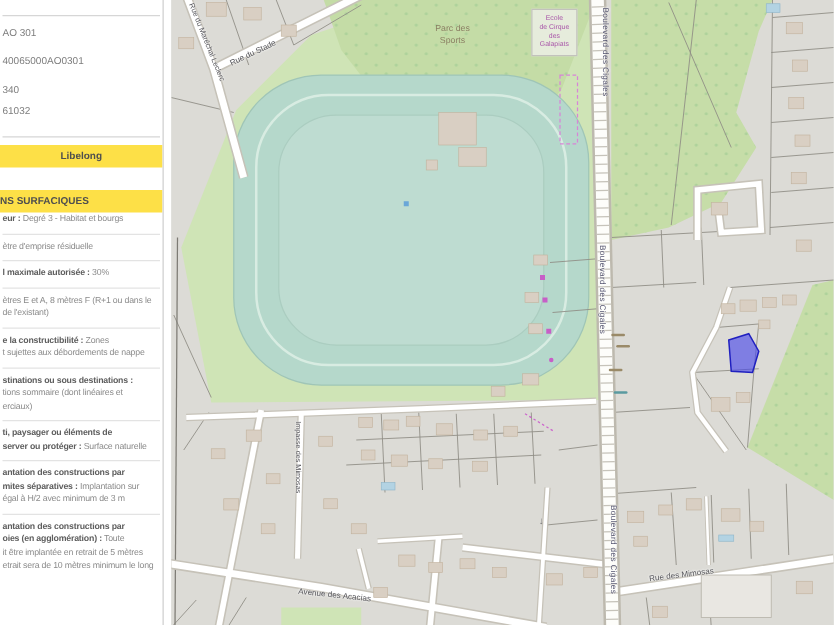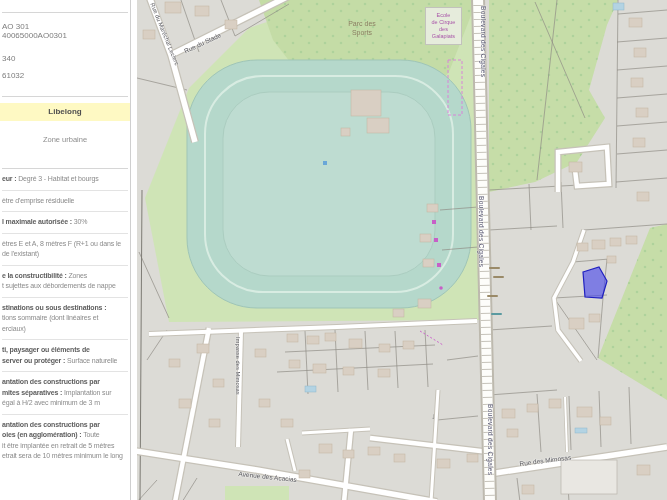--- a/index.html
+++ b/index.html
@@ -5,23 +5,23 @@
   html,body{margin:0;padding:0;width:667px;height:500px;overflow:hidden;background:#ffffff;
     font-family:"Liberation Sans", sans-serif;}
   
   .sidebar{position:absolute;left:0;top:0;width:130px;height:500px;background:#ffffff;
     border-right:1px solid #cfcfcf;overflow:hidden;}
   .sb-inner{padding:0 2px 0 2px;}
   .hr{border-top:1px solid #e3e3e3;margin:6px 0 5px 0;height:0;}
   .hr.strong{border-top:1px solid #d6d6d6;}
   .top-hr{margin-top:12px;}
   .info-line{font-size:8px;color:#7d7d7d;line-height:9px;white-space:nowrap;}
-  .mt9{margin-top:9px}.mt13{}.mt11{margin-top:14px}.mt8{margin-top:8px}
+  .mt9{margin-top:9px}.mt13{margin-top:13px}.mt11{margin-top:14px}.mt8{margin-top:8px}
   .mt16{margin-top:16px}.mt18{margin-top:18px}.mt24{margin-top:24px}.mt6{margin-top:6px}
-  .graybar{background:#fef9c3;height:18px;line-height:18px;font-size:8px;font-weight:bold;
+  .graybar{background:#fde047;height:18px;line-height:18px;font-size:8px;font-weight:bold;
     color:#4f4f4f;white-space:nowrap;}
   .graybar.center{text-align:center;}
   .zone{font-size:7.5px;color:#8d8d8d;text-align:center;}
   .rule{font-size:7px;line-height:9.5px;margin-top:1px;white-space:nowrap;letter-spacing:-0.15px;}
   .rule .b{font-weight:bold;color:#5e5e5e;}
   .rule .t{color:#8b8b8b;}
   
   .map{position:absolute;left:137px;top:0;width:530px;height:500px;background:#dcdbd6;overflow:hidden;}
   .map svg{position:absolute;left:0;top:0;}
   .mlabel{position:absolute;color:#55555a;font-size:6.5px;white-space:nowrap;
@@ -43,24 +43,21 @@
 <div class="sidebar">
   <div class="sb-inner">
     <div class="hr top-hr strong"></div>
     <div class="info-line mt9">AO 301</div>
     <div class="info-line mt13">40065000AO0301</div>
     <div class="info-line mt11">340</div>
     <div class="info-line mt8">61032</div>
     <div class="hr mt16 strong"></div>
   </div>
   <div class="graybar center mt6">Libelong</div>
-  <div class="sb-inner">
-    <div class="zone mt11">Zone urbaine</div>
-    <div class="hr mt24 strong"></div>
-  </div>
+  <div class="graybar mt18">NS SURFACIQUES</div>
   <div class="sb-inner">
     <div class="rule mt9"><span class="b">eur :</span><span class="t"> Degré 3 - Habitat et bourgs</span></div>
     <div class="hr"></div>
     <div class="rule"><span class="b"></span><span class="t">ètre d'emprise résiduelle</span></div>
     <div class="hr"></div>
     <div class="rule"><span class="b">l maximale autorisée :</span><span class="t"> 30%</span></div>
     <div class="hr"></div>
     <div class="rule"><span class="b"></span><span class="t">ètres E et A, 8 mètres F (R+1 ou dans le</span></div>
     <div class="rule"><span class="b"></span><span class="t">de l'existant)</span></div>
     <div class="hr"></div>

